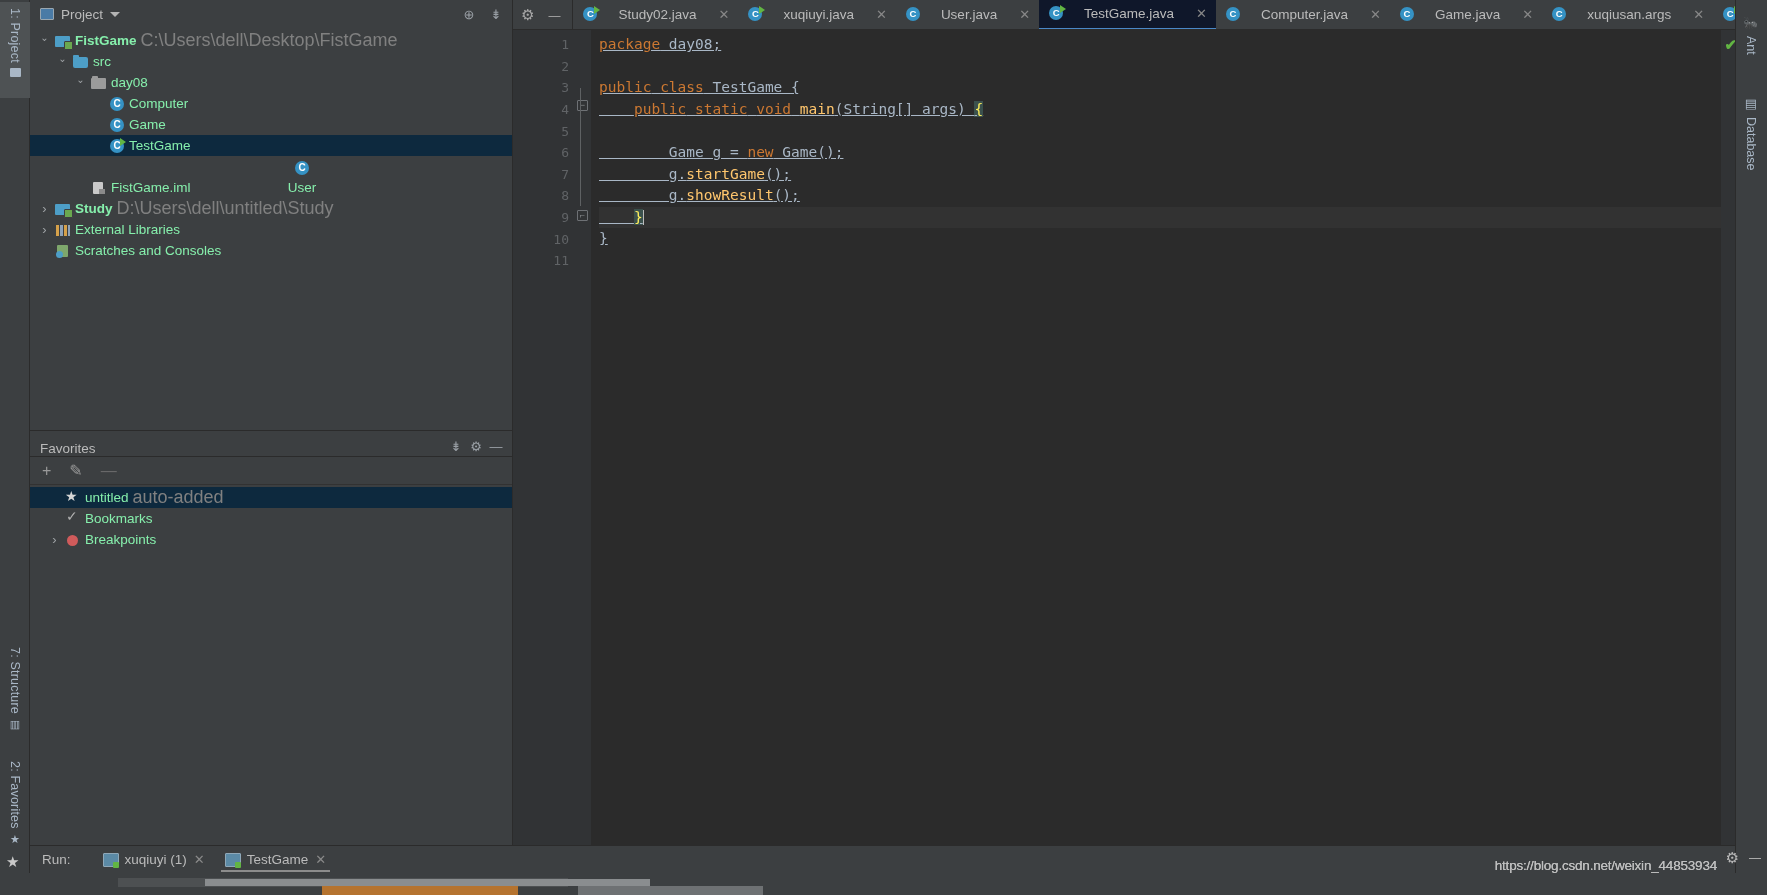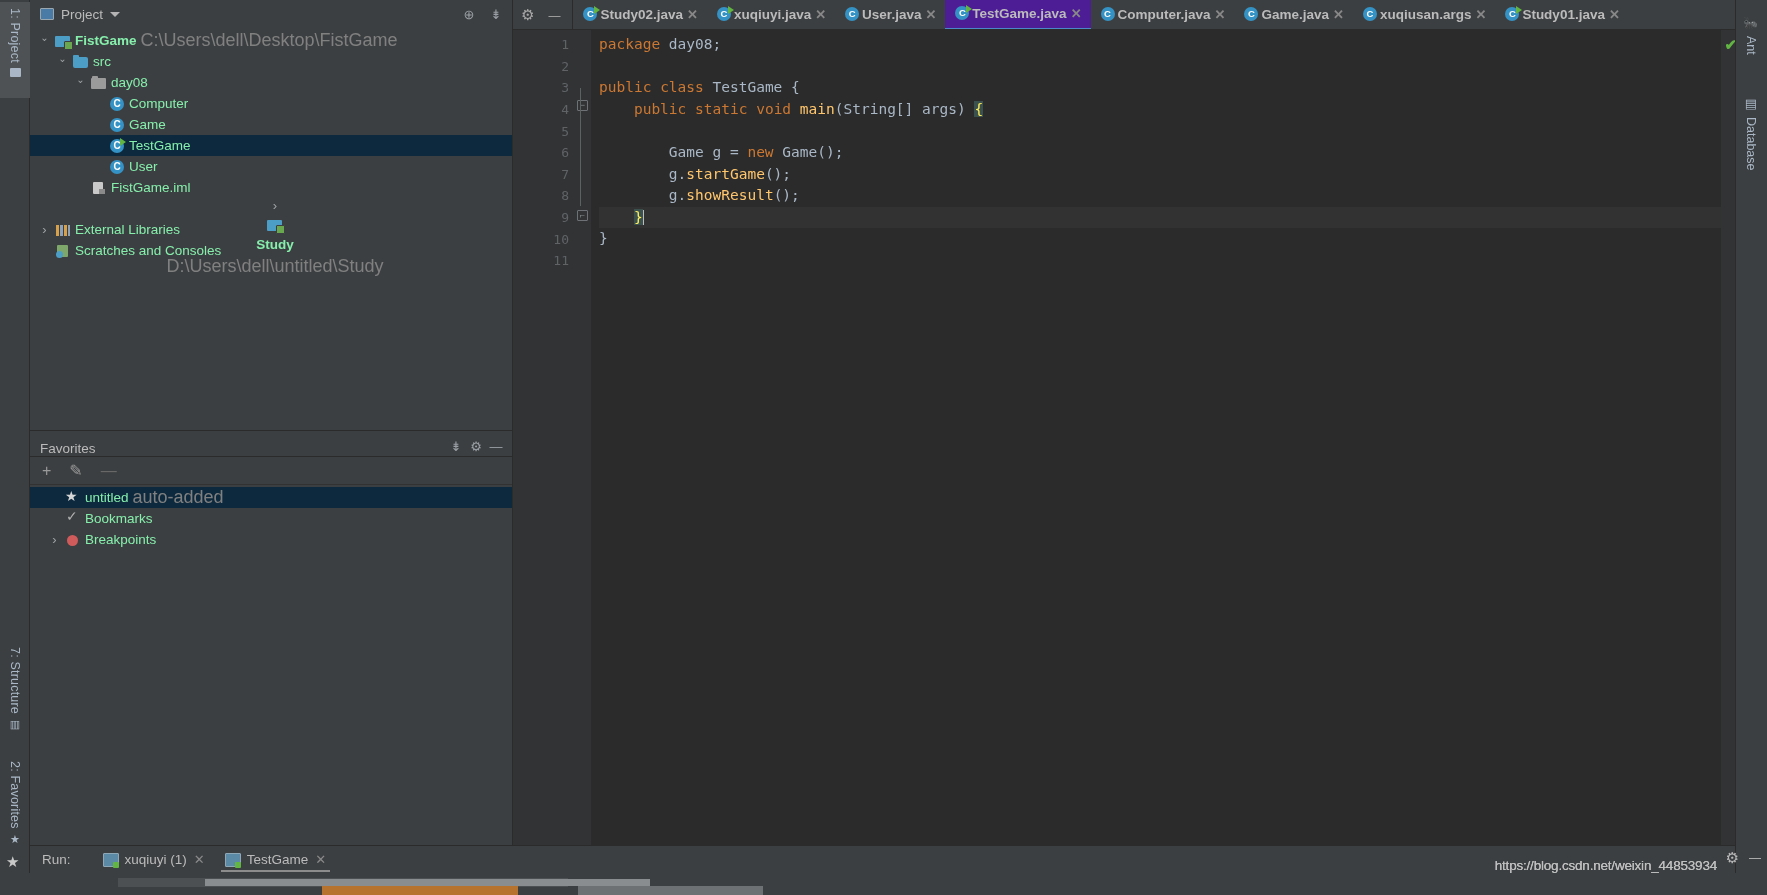--- a/index.html
+++ b/index.html
@@ -130,26 +130,25 @@
     display:flex; align-items:center; height: 30px; background:#3c3f41;
     border-bottom: 1px solid #2b2b2b; overflow:hidden;
   }
   .tabbar-left {
     display:flex; align-items:center; gap: 14px; padding: 0 12px 0 8px;
     color:#a8a8a8; font-size:14px; border-right:1px solid #2b2b2b; height:30px;
   }
   .gear::before { content:"⚙"; font-size:15px; }
   .minus::before{ content:"—"; font-size:12px; }
   .etab {
-    display:flex; align-items:center; gap:2px; height:30px; padding: 0 9px 0 10px;
+    display:flex; align-items:center; gap:20px; height:30px; padding: 0 9px 0 10px;
     font-size: 13.5px; color:#bbbbbb; white-space:nowrap; cursor:default;
     border-right: none;
-    font-weight: bold;
-  }
-  .etab.active { background:#4c1d95; border-bottom: 2px solid #4a88c7; }
+  }
+  .etab.active { background:#0f172a; border-bottom: 2px solid #4a88c7; }
   .etab .x { color:#888; font-size:13px; margin-left:2px; }
   .tab-ic { width:15px;height:15px;position:relative;flex:none; }
   .tab-ic::before {
     content:"C"; position:absolute; left:0; top:0; width:14px;height:14px;
     background:#3592c4;color:#fff;border-radius:50%;font-size:9.5px;font-weight:bold;
     line-height:14px;text-align:center;
   }
   .tab-ic.runnable::after{
     content:""; position:absolute; right:-2px; top:-1px;
     width:0;height:0;border-left:6px solid #62b543;
@@ -172,21 +171,21 @@
     position:absolute; width:11px;height:11px;border:1px solid #6e7175; border-radius:1px;
     color:#8a8d90; font-size:9px; line-height:9px; text-align:center; background:#313335;
   }
   .fold-line { position:absolute; left:5px; width:1px; background:#5e6163; }
 
   .code {
     flex:1; position:relative; padding-top:4px; padding-left:8px;
     font-family:"DejaVu Sans Mono", monospace; font-size:14.5px;
     background:#2b2b2b; color:#a9b7c6; overflow:hidden;
   }
-  .cline { height:21.6px; line-height:21.6px; white-space:pre; }
+  .cline { height:21.6px; line-height:21.6px; white-space:pre;text-decoration:underline; }
   .cline.cur { background:#323232; }
   .kw  { color:#cc7832; }
   .mth { color:#ffc66d; }
   .br-hl { color:#ffef5c; background:#3b514d; }
   .caret { display:inline-block;width:1px;height:15px;background:#bbbbbb;vertical-align:-3px; }
 
   .rgutter {
     position:absolute; right:0; top:0; width:14px; height:815px; background:#313335;
   }
   .okcheck { position:absolute; right:16px; top:8px; color:#62b543; font-size:15px; font-weight:bold; }
@@ -300,31 +299,31 @@
         <div class="trow" style="padding-left: 62px;">
           <span class="arrow"></span>
           <span class="ic ic-class"></span>
           <span class="tname">Game</span>
         </div>
         <div class="trow sel" style="padding-left: 62px;">
           <span class="arrow"></span>
           <span class="ic ic-class runnable"></span>
           <span class="tname">TestGame</span>
         </div>
-        <div class="trow" style="padding-left: 62px;">
+        <div class="trow" style="padding-left: 62px; flex-direction: column;">
           <span class="arrow"></span>
           <span class="ic ic-class"></span>
           <span class="tname">User</span>
         </div>
         <div class="trow" style="padding-left: 44px;">
           <span class="arrow"></span>
           <span class="ic ic-iml"></span>
           <span class="tname">FistGame.iml</span>
         </div>
-        <div class="trow" style="padding-left: 8px; flex-direction: column;">
+        <div class="trow" style="padding-left: 8px;">
           <span class="arrow closed"></span>
           <span class="ic ic-module"></span>
           <span class="tname bold">Study</span>
           <span class="tpath">D:\Users\dell\untitled\Study</span>
         </div>
         <div class="trow" style="padding-left: 8px;">
           <span class="arrow closed"></span>
           <span class="ic ic-lib"></span>
           <span class="tname">External Libraries</span>
         </div>

